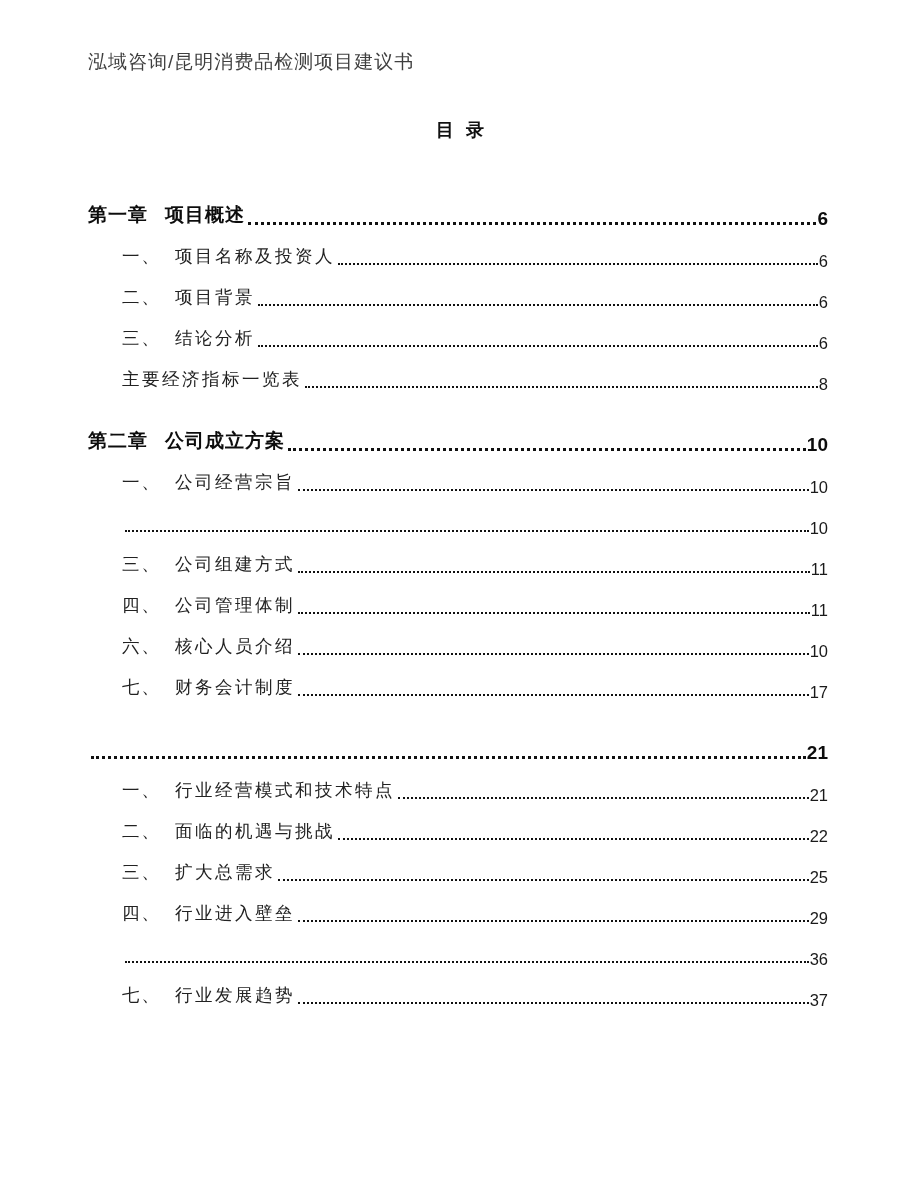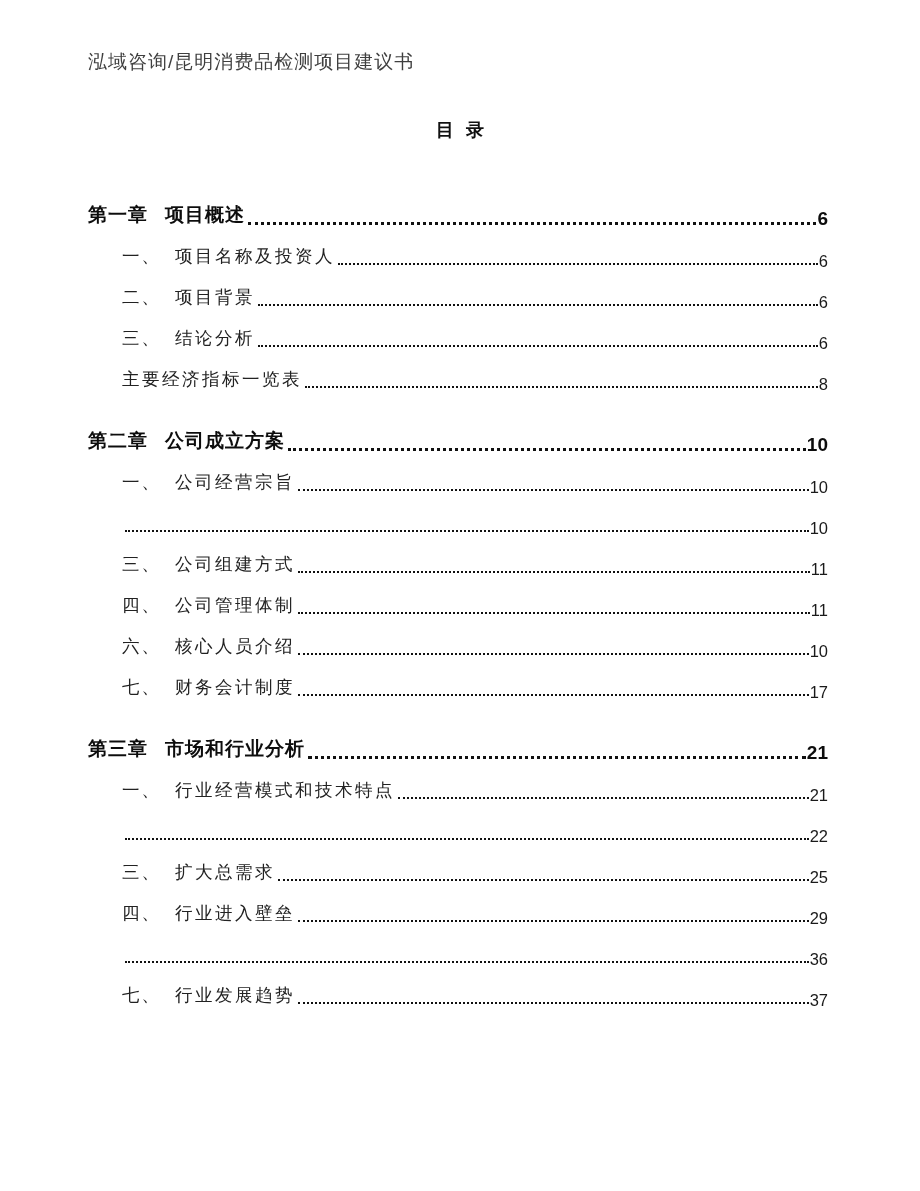--- a/index.html
+++ b/index.html
@@ -154,32 +154,32 @@
     <span class="page-num">10</span>
   </div>
 
   <div class="toc-row item-row">
     <span class="label"><span class="item-prefix">七、</span><span class="item-title">财务会计制度</span></span>
     <span class="dots"></span>
     <span class="page-num">17</span>
   </div>
 
   <div class="toc-row chapter-row">
-    <span class="label"><span class="chapter-number">第三章</span><span class="chapter-title">市场和行业分析</span></span>
     <span class="dots"></span>
     <span class="page-num">21</span>
   </div>
 
   <div class="toc-row item-row">
     <span class="label"><span class="item-prefix">一、</span><span class="item-title">行业经营模式和技术特点</span></span>
     <span class="dots"></span>
     <span class="page-num">21</span>
   </div>
 
   <div class="toc-row item-row">
+    <span class="label"><span class="item-prefix">二、</span><span class="item-title">面临的机遇与挑战</span></span>
     <span class="dots"></span>
     <span class="page-num">22</span>
   </div>
 
   <div class="toc-row item-row">
     <span class="label"><span class="item-prefix">三、</span><span class="item-title">扩大总需求</span></span>
     <span class="dots"></span>
     <span class="page-num">25</span>
   </div>
 

